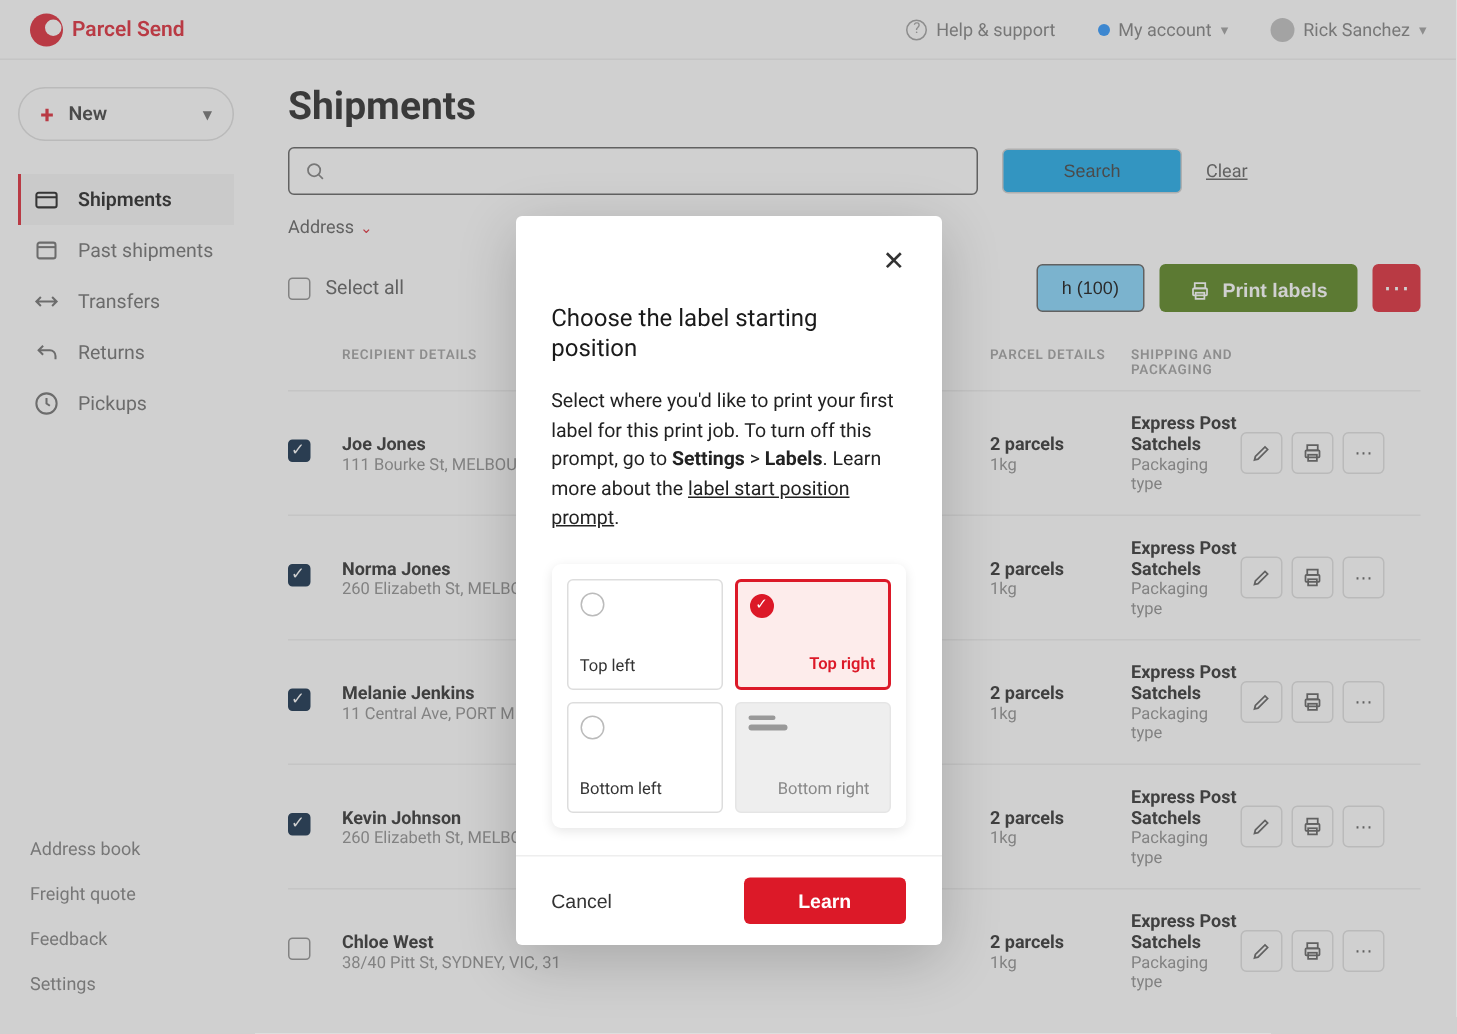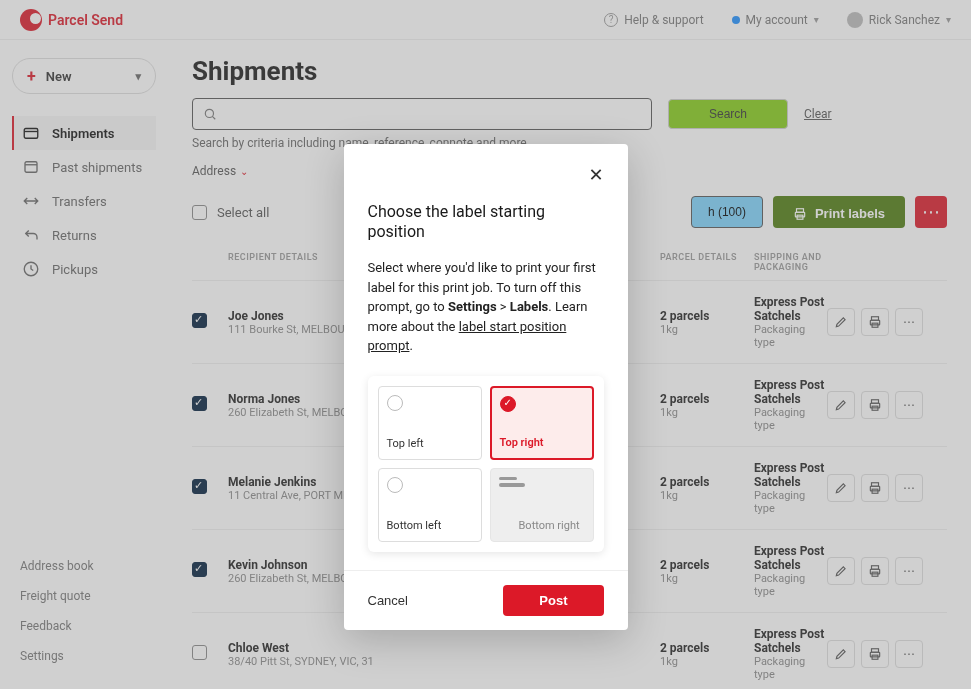--- a/index.html
+++ b/index.html
@@ -27,21 +27,21 @@
   .nav-item { display:flex; align-items:center; gap:12px; padding: 8px 8px; font-size:13px; color:#666; border-left:2px solid transparent; }
   .nav-item.active { color:#111; font-weight:600; border-left:2px solid #dc1928; background:#f6f6f6; }
   .nav-icon { width:18px; height:18px; }
   .sidebar-bottom { margin-top:auto; padding: 0 6px; }
   .sidebar-bottom div { font-size:12px; color:#777; padding:8px 2px; }
   
   .main { flex:1; padding: 16px 24px 0 24px; overflow:hidden; }
   .page-title { font-size:26px; font-weight:700; margin-bottom: 12px; color:#1a1a1a; }
   .search-row { display:flex; gap:16px; align-items:center; }
   .search-box { flex:1; max-width: 460px; height:32px; border:1px solid #555; border-radius:4px; display:flex; align-items:center; padding:0 10px; color:#777; }
-  .search-btn { width:120px; height:30px; border:1px solid #ccc; border-radius:4px; background:#84cc16; color:#333; font-size:12px; }
+  .search-btn { width:120px; height:30px; border:1px solid #ccc; border-radius:4px; background:#0ea5e9; color:#333; font-size:12px; }
   .clear-link { font-size:12px; color:#555; text-decoration:underline; }
   .search-hint { font-size:12px; color:#666; margin-top:6px; }
   .search-hint .more { text-decoration:underline; }
   .filters { font-size:12px; color:#555; margin-top:14px; }
   .filters-chev { color:#dc1928; font-size:10px; margin-left:4px; }
   
   .toolbar { display:flex; align-items:center; margin-top:18px; gap:12px; }
   .select-all { display:flex; align-items:center; gap:10px; color:#555; font-size:13px; }
   .checkbox { width:15px; height:15px; border:1.5px solid #888; border-radius:3px; display:inline-block; }
   .checkbox.checked { background:#001e3c; border-color:#001e3c; position:relative; }
@@ -78,21 +78,21 @@
   .modal-desc .crumb { font-weight:700; }
   .modal-desc .link { text-decoration:underline; }
   
   .picker { margin-top:20px; background:#fff; border-radius:6px; box-shadow:0 2px 8px rgba(0,0,0,0.1); padding:10px; display:grid; grid-template-columns:1fr 1fr; gap:8px; }
   .opt { border:1px solid #ddd; border-radius:4px; padding:8px; height:74px; display:flex; flex-direction:column; justify-content:space-between; position:relative; }
   .opt-label { font-size:11px; line-height:1.25; color:#333; }
   .opt .circ { width:16px; height:16px; border:1.5px solid #bbb; border-radius:50%; }
   .opt.selected { border:2px solid #dc1928; background:#fdeceb; }
   .opt.selected .circ { background:#dc1928; border-color:#dc1928; position:relative; }
   .opt.selected .circ::after { content:'✓'; color:#fff; font-size:10px; position:absolute; left:3px; top:0; }
-  .opt.selected .opt-label { color:#dc1928; font-weight:600; }
+  .opt.selected .opt-label { color:#dc1928; font-weight:600;text-align:right; }
   .opt.br-used { background:#eee; border-color:#e5e5e5; }
   .opt.br-used .opt-label { color:#888;margin-left:20px; }
   .bar-stack { display:flex; flex-direction:column; gap:3px; }
   .bar-stack span { display:block; background:#999; border-radius:2px; height:3px; }
   .bar-stack span:first-child { width:18px; }
   .bar-stack span:last-child { width:26px; height:4px; }
   
   .modal-footer { border-top:1px solid #eee; padding:14px 24px; display:flex; justify-content:space-between; align-items:center; }
   .btn-cancel { background:none; border:none; color:#333; font-size:13px; }
   .btn-print { background:#dc1928; color:#fff; border:none; padding:8px 36px; border-radius:4px; font-size:13px; font-weight:600; }
@@ -179,23 +179,20 @@
     <h1 class="page-title">Shipments</h1>
     <div class="search-row">
       <div class="search-box">
         <svg class="" width="14" height="14" viewBox="0 0 24 24" fill="none" stroke="#777" stroke-width="2">
             <circle cx="11" cy="11" r="7"></circle>
             <line x1="21" y1="21" x2="16" y2="16"></line>
           </svg>
       </div>
       <button class="search-btn">Search</button>
       <a class="clear-link">Clear</a>
-    </div>
-    <div class="search-hint">
-      <span>Search by criteria including name, reference, connote and </span><span class="more">more.</span>
     </div>
     <div class="filters">
       <span>Address</span><span class="filters-chev">⌄</span>
     </div>
 
     <div class="toolbar">
       <label class="select-all">
         <span class="checkbox"></span>
         <span>Select all</span>
       </label>
@@ -442,16 +439,16 @@
           <span class="bar-stack">
               <span></span>
               <span></span>
             </span>
           <span class="opt-label">Bottom right</span>
         </div>
       </div>
     </div>
     <div class="modal-footer">
       <button class="btn-cancel">Cancel</button>
-      <button class="btn-print">Post</button>
+      <button class="btn-print">Learn</button>
     </div>
   </div>
 </div>
 
 </body></html>

